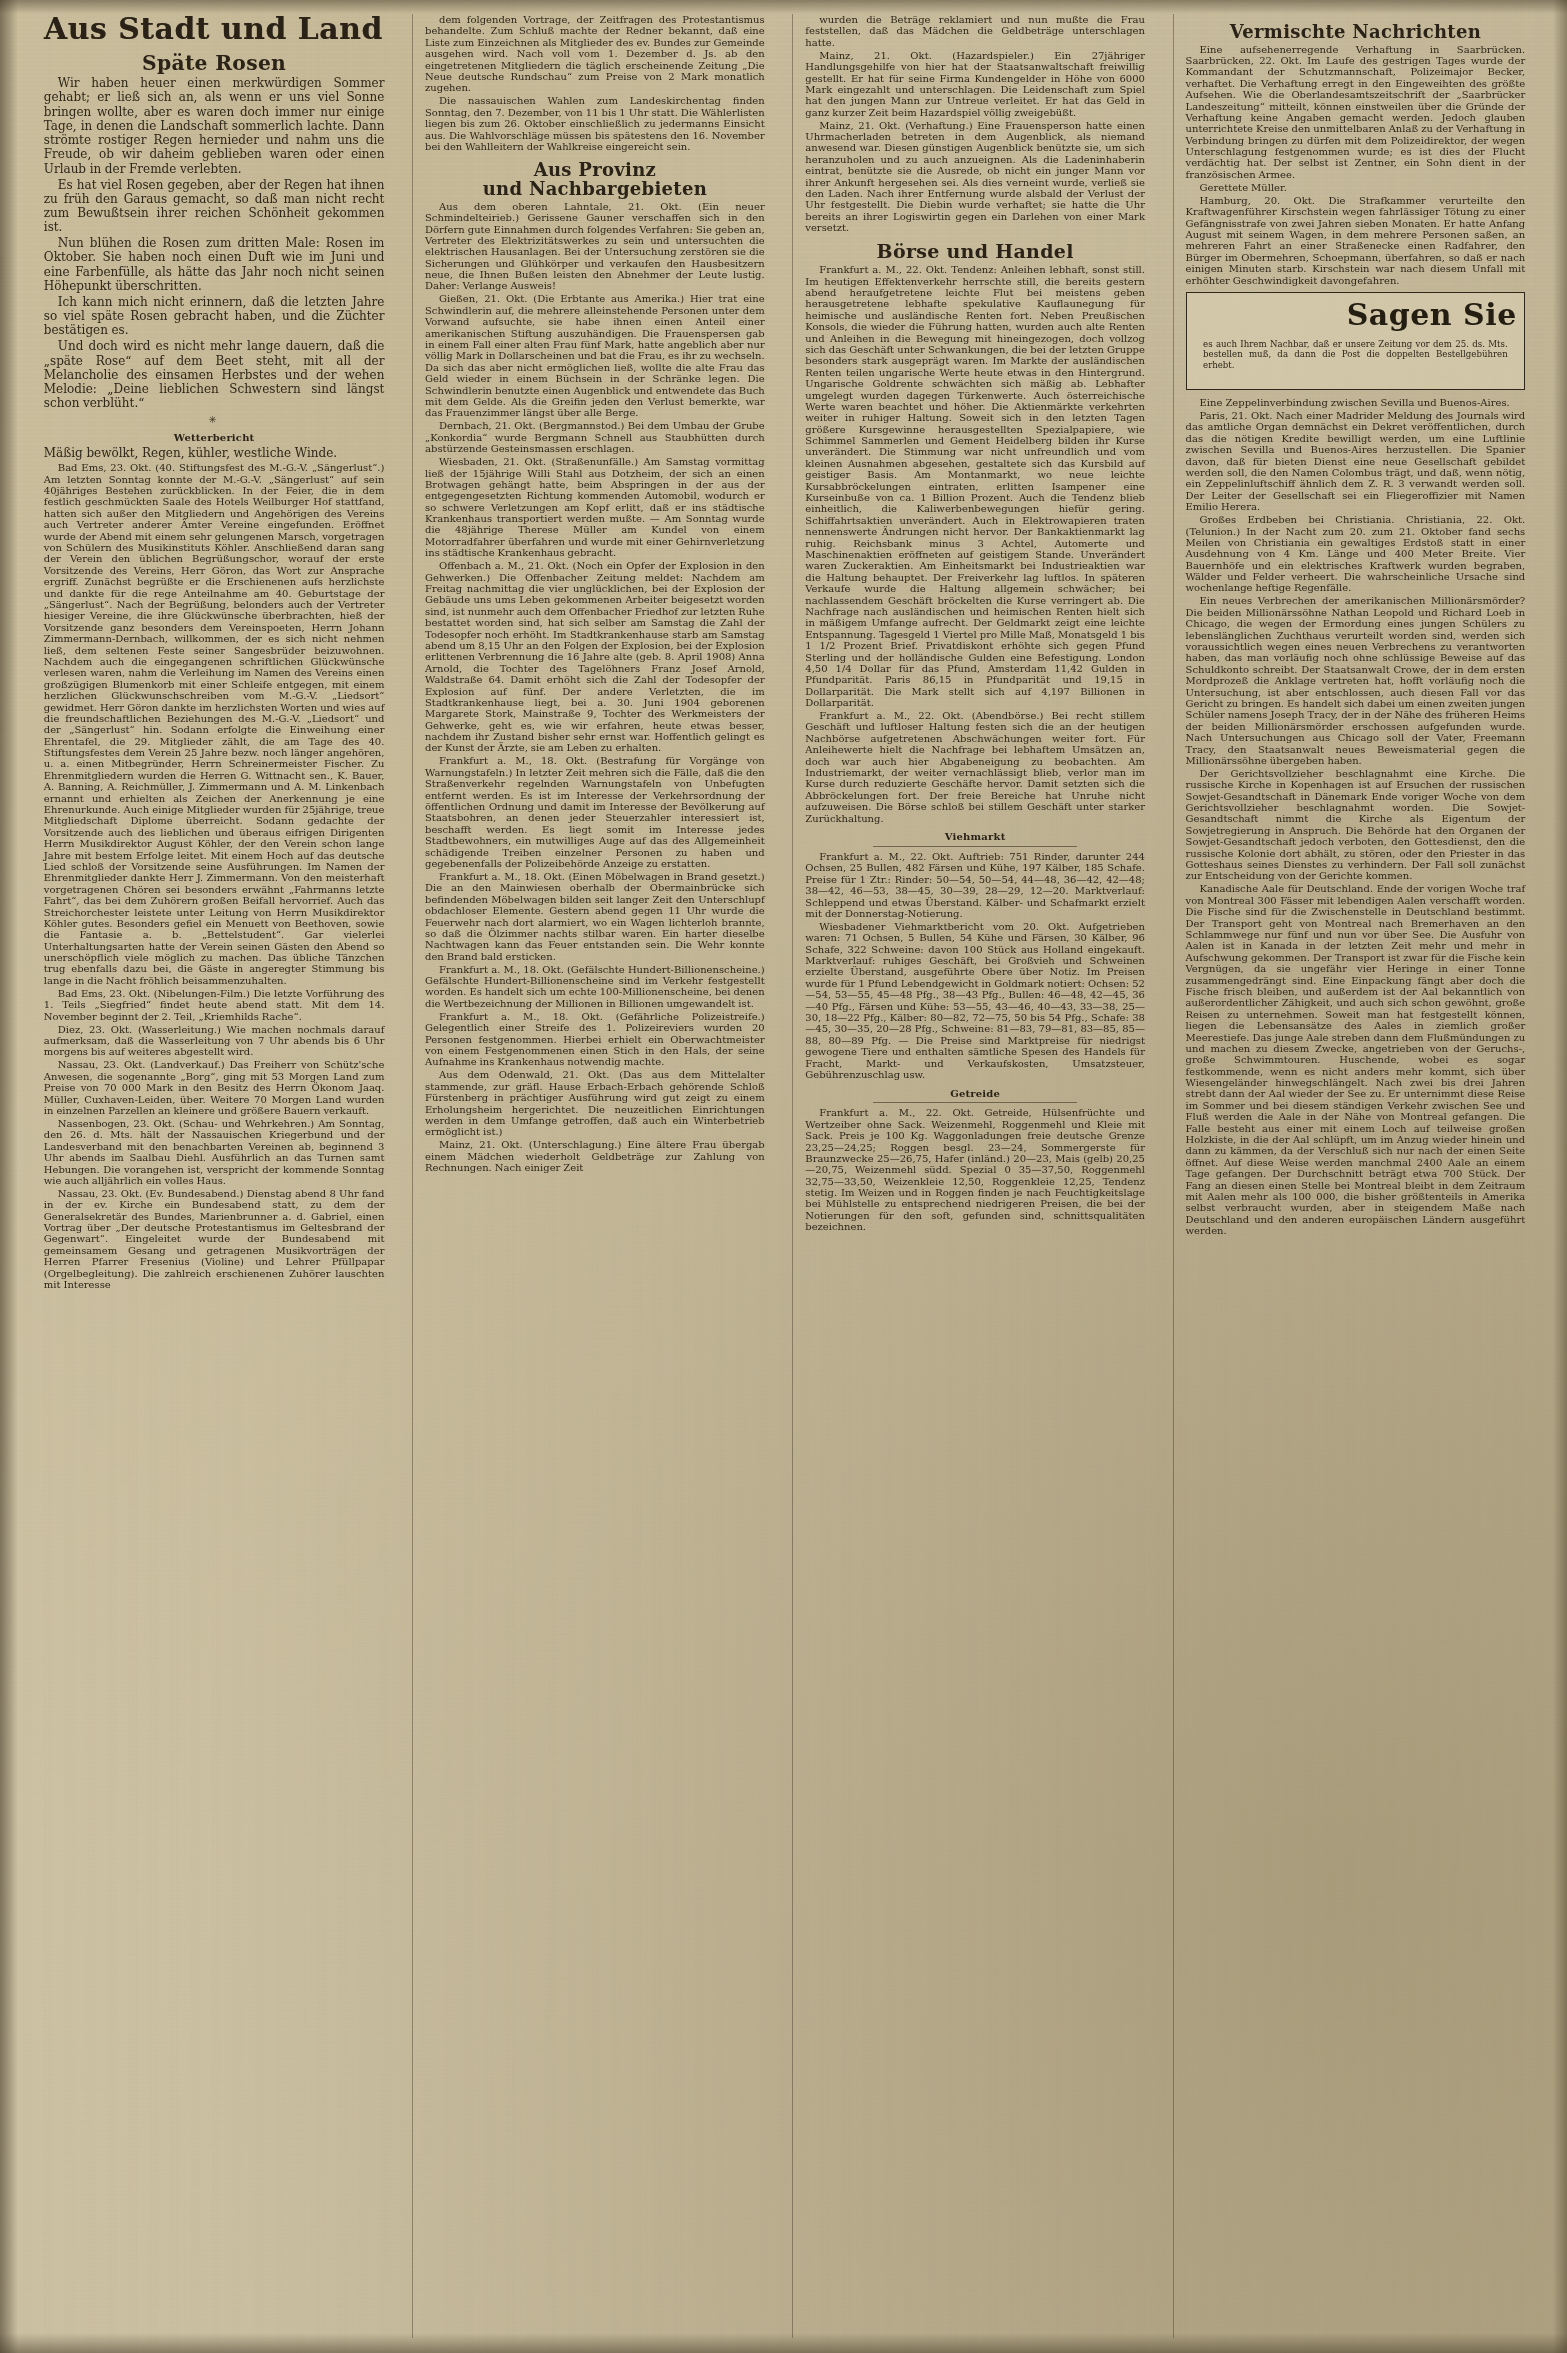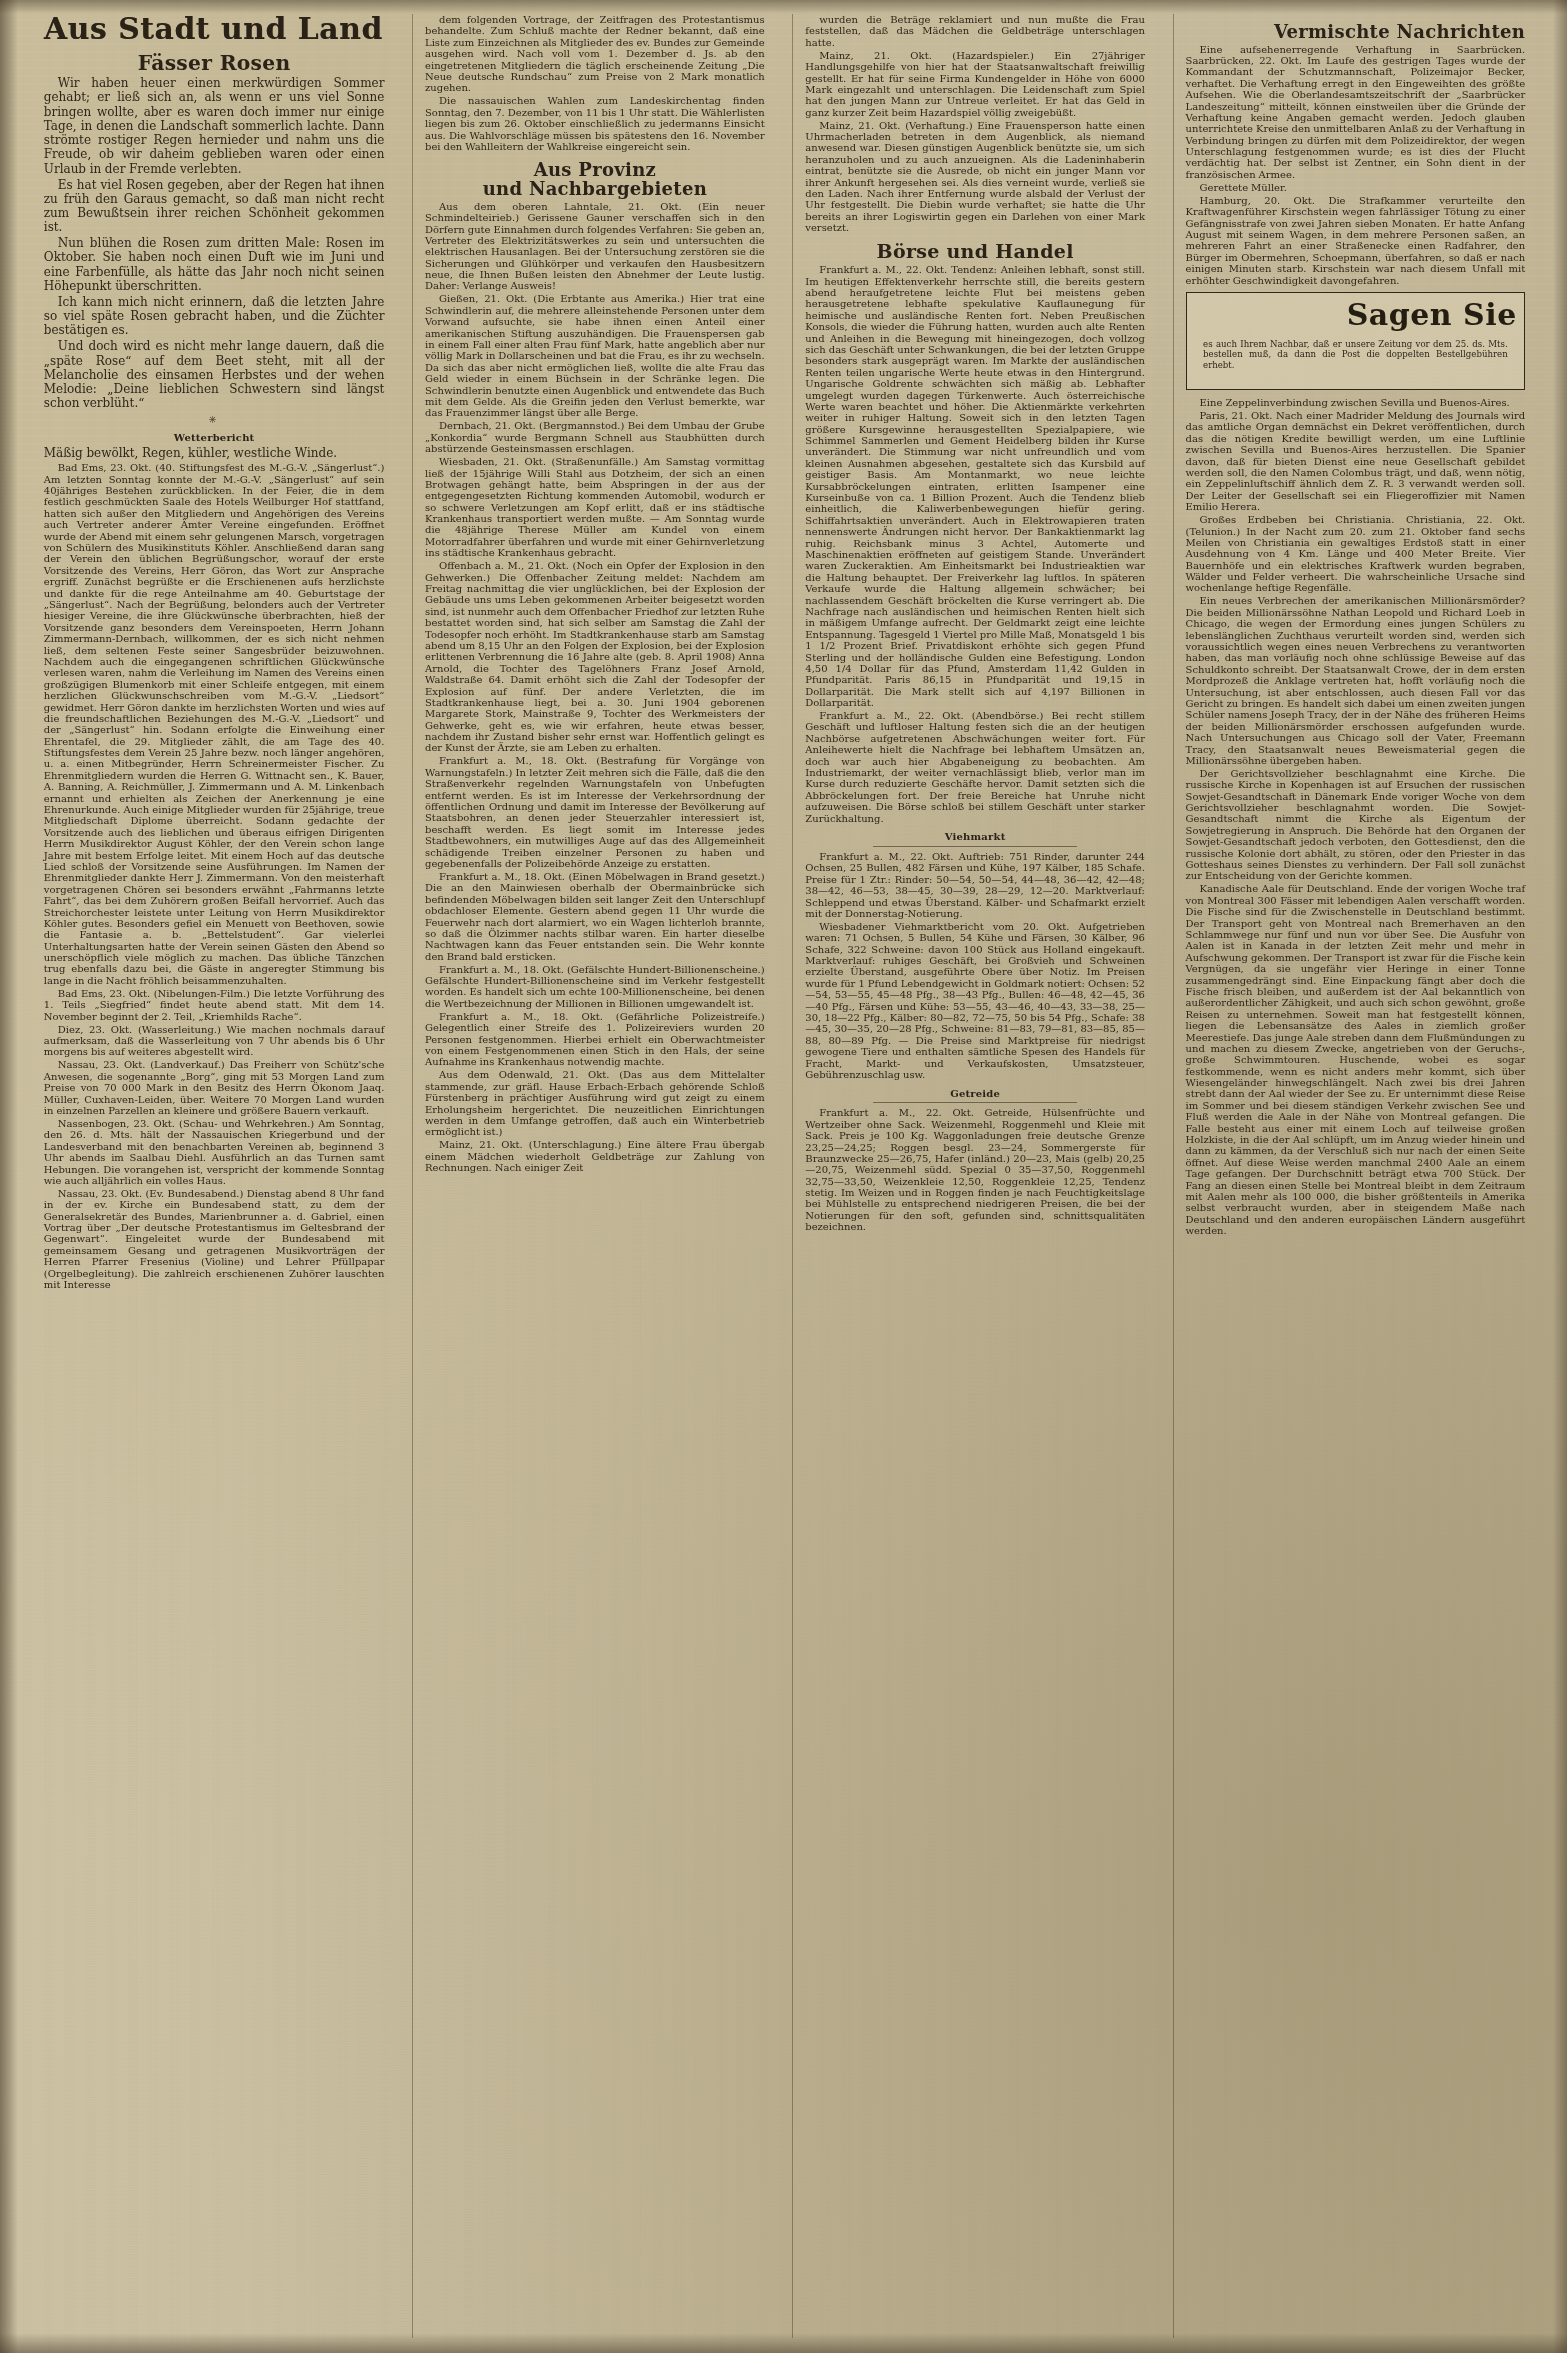--- a/index.html
+++ b/index.html
@@ -171,21 +171,21 @@
   <div class="edge-dark-left"></div>
   <div class="edge-dark-top"></div>
   <div class="edge-dark-bottom"></div>
   <div class="edge-dark-right"></div>
 
   <div class="content">
 
     <div class="col">
       <div class="masthead">Aus Stadt und Land</div>
 
-      <div class="sec-head">Fässer Rosen</div>
+      <div class="sec-head">Späte Rosen</div>
       <p class="body">Wir haben heuer einen merkwürdigen Sommer gehabt; er ließ sich an, als wenn er uns viel Sonne bringen wollte, aber es waren doch immer nur einige Tage, in denen die Landschaft sommerlich lachte. Dann strömte rostiger Regen hernieder und nahm uns die Freude, ob wir daheim geblieben waren oder einen Urlaub in der Fremde verlebten.</p>
       <p class="body">Es hat viel Rosen gegeben, aber der Regen hat ihnen zu früh den Garaus gemacht, so daß man nicht recht zum Bewußtsein ihrer reichen Schönheit gekommen ist.</p>
       <p class="body">Nun blühen die Rosen zum dritten Male: Rosen im Oktober. Sie haben noch einen Duft wie im Juni und eine Farbenfülle, als hätte das Jahr noch nicht seinen Höhepunkt überschritten.</p>
       <p class="body">Ich kann mich nicht erinnern, daß die letzten Jahre so viel späte Rosen gebracht haben, und die Züchter bestätigen es.</p>
       <p class="body">Und doch wird es nicht mehr lange dauern, daß die „späte Rose“ auf dem Beet steht, mit all der Melancholie des einsamen Herbstes und der wehen Melodie: „Deine lieblichen Schwestern sind längst schon verblüht.“</p>
       <div class="center-star">✳</div>
 
       <div class="sub-head">Wetterbericht</div>
       <p class="body noindent">Mäßig bewölkt, Regen, kühler, westliche Winde.</p>
 
@@ -231,21 +231,21 @@
       <hr class="sub-head-rule">
       <p class="body tight">Frankfurt a. M., 22. Okt. Auftrieb: 751 Rinder, darunter 244 Ochsen, 25 Bullen, 482 Färsen und Kühe, 197 Kälber, 185 Schafe. Preise für 1 Ztr.: Rinder: 50—54, 50—54, 44—48, 36—42, 42—48; 38—42, 46—53, 38—45, 30—39, 28—29, 12—20. Marktverlauf: Schleppend und etwas Überstand. Kälber- und Schafmarkt erzielt mit der Donnerstag-Notierung.</p>
       <p class="body tight">Wiesbadener Viehmarktbericht vom 20. Okt. Aufgetrieben waren: 71 Ochsen, 5 Bullen, 54 Kühe und Färsen, 30 Kälber, 96 Schafe, 322 Schweine: davon 100 Stück aus Holland eingekauft. Marktverlauf: ruhiges Geschäft, bei Großvieh und Schweinen erzielte Überstand, ausgeführte Obere über Notiz. Im Preisen wurde für 1 Pfund Lebendgewicht in Goldmark notiert: Ochsen: 52—54, 53—55, 45—48 Pfg., 38—43 Pfg., Bullen: 46—48, 42—45, 36—40 Pfg., Färsen und Kühe: 53—55, 43—46, 40—43, 33—38, 25—30, 18—22 Pfg., Kälber: 80—82, 72—75, 50 bis 54 Pfg., Schafe: 38—45, 30—35, 20—28 Pfg., Schweine: 81—83, 79—81, 83—85, 85—88, 80—89 Pfg. — Die Preise sind Marktpreise für niedrigst gewogene Tiere und enthalten sämtliche Spesen des Handels für Fracht, Markt- und Verkaufskosten, Umsatzsteuer, Gebührenzuschlag usw.</p>
 
       <div class="sub-head">Getreide</div>
       <hr class="sub-head-rule">
       <p class="body tight">Frankfurt a. M., 22. Okt. Getreide, Hülsenfrüchte und Wertzeiber ohne Sack. Weizenmehl, Roggenmehl und Kleie mit Sack. Preis je 100 Kg. Waggonladungen freie deutsche Grenze 23,25—24,25; Roggen besgl. 23—24, Sommergerste für Braunzwecke 25—26,75, Hafer (inländ.) 20—23, Mais (gelb) 20,25—20,75, Weizenmehl südd. Spezial 0 35—37,50, Roggenmehl 32,75—33,50, Weizenkleie 12,50, Roggenkleie 12,25, Tendenz stetig. Im Weizen und in Roggen finden je nach Feuchtigkeitslage bei Mühlstelle zu entsprechend niedrigeren Preisen, die bei der Notierungen für den soft, gefunden sind, schnittsqualitäten bezeichnen.</p>
     </div>
 
     <div class="col">
-      <div class="sec-head" style="font-size:18px;text-align:right;">Vermischte Nachrichten</div>
+      <div class="sec-head" style="font-size:18px;">Vermischte Nachrichten</div>
 
       <p class="body tight">Eine aufsehenerregende Verhaftung in Saarbrücken. Saarbrücken, 22. Okt. Im Laufe des gestrigen Tages wurde der Kommandant der Schutzmannschaft, Polizeimajor Becker, verhaftet. Die Verhaftung erregt in den Eingeweihten des größte Aufsehen. Wie die Oberlandesamtszeitschrift der „Saarbrücker Landeszeitung“ mitteilt, können einstweilen über die Gründe der Verhaftung keine Angaben gemacht werden. Jedoch glauben unterrichtete Kreise den unmittelbaren Anlaß zu der Verhaftung in Verbindung bringen zu dürfen mit dem Polizeidirektor, der wegen Unterschlagung festgenommen wurde; es ist dies der Flucht verdächtig hat. Der selbst ist Zentner, ein Sohn dient in der französischen Armee.</p>
       <p class="body tight">Gerettete Müller.</p>
       <p class="body tight">Hamburg, 20. Okt. Die Strafkammer verurteilte den Kraftwagenführer Kirschstein wegen fahrlässiger Tötung zu einer Gefängnisstrafe von zwei Jahren sieben Monaten. Er hatte Anfang August mit seinem Wagen, in dem mehrere Personen saßen, an mehreren Fahrt an einer Straßenecke einen Radfahrer, den Bürger im Obermehren, Schoepmann, überfahren, so daß er nach einigen Minuten starb. Kirschstein war nach diesem Unfall mit erhöhter Geschwindigkeit davongefahren.</p>
 
       <div class="ad-box">
         <div class="ad-title">Sagen Sie</div>
         <p class="ad-body">es auch Ihrem Nachbar, daß er unsere Zeitung vor dem 25. ds. Mts. bestellen muß, da dann die Post die doppelten Bestellgebühren erhebt.</p>
       </div>
 

